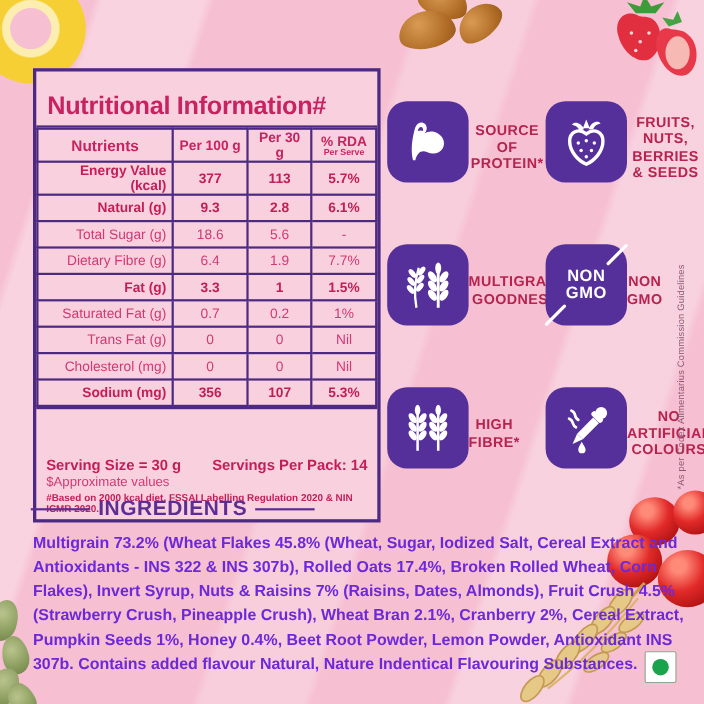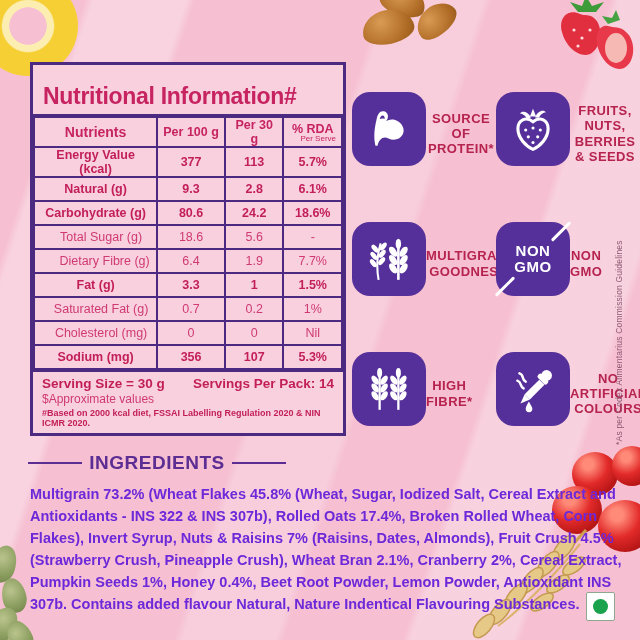--- a/index.html
+++ b/index.html
@@ -25,27 +25,27 @@
   }
   table.nutri{border-collapse:collapse;width:100%;table-layout:fixed;}
   table.nutri col.c1{width:40%}table.nutri col.c2{width:22%}
   table.nutri col.c3{width:19%}table.nutri col.c4{width:19%}
   table.nutri th,table.nutri td{
     border:2px solid #4d2a82;padding:0 5px;font-size:12.5px;color:#cf3a72;
   }
   table.nutri th{height:28px;font-weight:700;color:#c62360;text-align:center;}
   table.nutri th:first-child{text-align:center;font-size:14px;}
   table.nutri td{height:22px;text-align:center;font-weight:500;}
-  table.nutri td:first-child{text-align:center;}
+  table.nutri td:first-child{text-align:right;}
   tr.bold td{font-weight:700;color:#c21f58;}
   tr.ind1 td:first-child{padding-left:16px;}
   tr.ind2 td:first-child{padding-left:23px;}
-  .rda-sub{display:block;font-size:8px;font-weight:400;margin-top:-2px;text-align:right;}
+  .rda-sub{display:block;font-size:8px;font-weight:700;margin-top:-2px;}
   .nutri-footer{border-top:2px solid #4d2a82;padding:4px 9px 5px 9px;}
-  .nf-line1{display:flex;justify-content:space-between;font-size:13.5px;font-weight:700;color:#c21f58;}
+  .nf-line1{display:flex;justify-content:space-between;font-size:13.5px;font-weight:700;color:#c21f58;margin-top:39px;}
   .nf-approx{font-size:12px;font-weight:500;color:#cf3a72;margin-top:1px;}
   .nf-based{font-size:9px;font-weight:700;color:#c21f58;margin-top:2px;}
   
   .badges{position:absolute;left:352px;top:64px;width:288px;display:grid;
     grid-template-columns:144px 144px;grid-auto-rows:130px;}
   .badge{display:flex;flex-direction:row;align-items:center;}
   .badge-icon{width:74px;height:74px;background:#56309a;border-radius:18px;
     display:flex;align-items:center;justify-content:center;position:relative;flex:none;}
   .badge-label{margin-top:9px;text-align:center;font-size:13px;font-weight:700;
     color:#b6234f;letter-spacing:.4px;line-height:1.18;white-space:pre-line;}
@@ -161,26 +161,20 @@
           <td>377</td>
           <td>113</td>
           <td>5.7%</td>
         </tr>
         <tr class="bold ind0">
           <td>Natural (g)</td>
           <td>9.3</td>
           <td>2.8</td>
           <td>6.1%</td>
         </tr>
-        <tr class="bold ind0">
-          <td>Carbohydrate (g)</td>
-          <td>80.6</td>
-          <td>24.2</td>
-          <td>18.6%</td>
-        </tr>
         <tr class="ind1">
           <td>Total Sugar (g)</td>
           <td>18.6</td>
           <td>5.6</td>
           <td>-</td>
         </tr>
         <tr class="ind2">
           <td>Dietary Fibre (g)</td>
           <td>6.4</td>
           <td>1.9</td>
@@ -190,20 +184,26 @@
           <td>Fat (g)</td>
           <td>3.3</td>
           <td>1</td>
           <td>1.5%</td>
         </tr>
         <tr class="ind1">
           <td>Saturated Fat (g)</td>
           <td>0.7</td>
           <td>0.2</td>
           <td>1%</td>
+        </tr>
+        <tr class="ind1">
+          <td>Trans Fat (g)</td>
+          <td>0</td>
+          <td>0</td>
+          <td>Nil</td>
         </tr>
         <tr class="ind1">
           <td>Cholesterol (mg)</td>
           <td>0</td>
           <td>0</td>
           <td>Nil</td>
         </tr>
         <tr class="bold ind0">
           <td>Sodium (mg)</td>
           <td>356</td>

